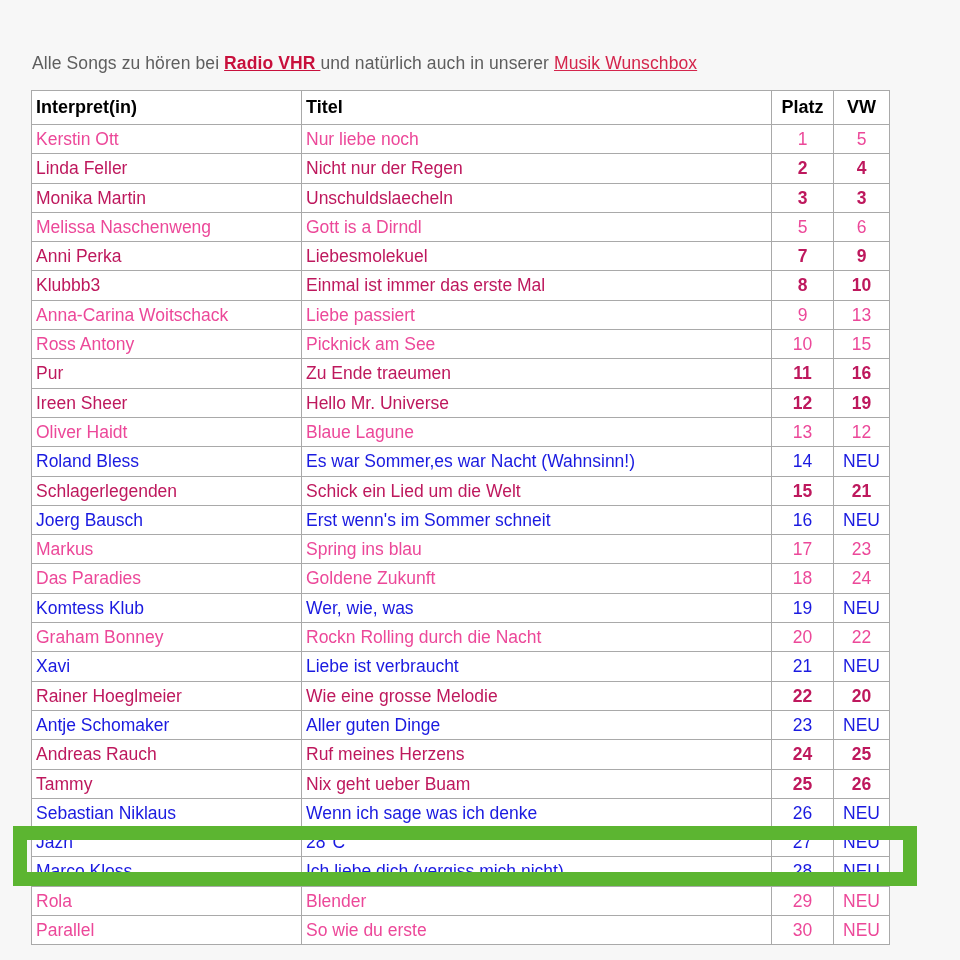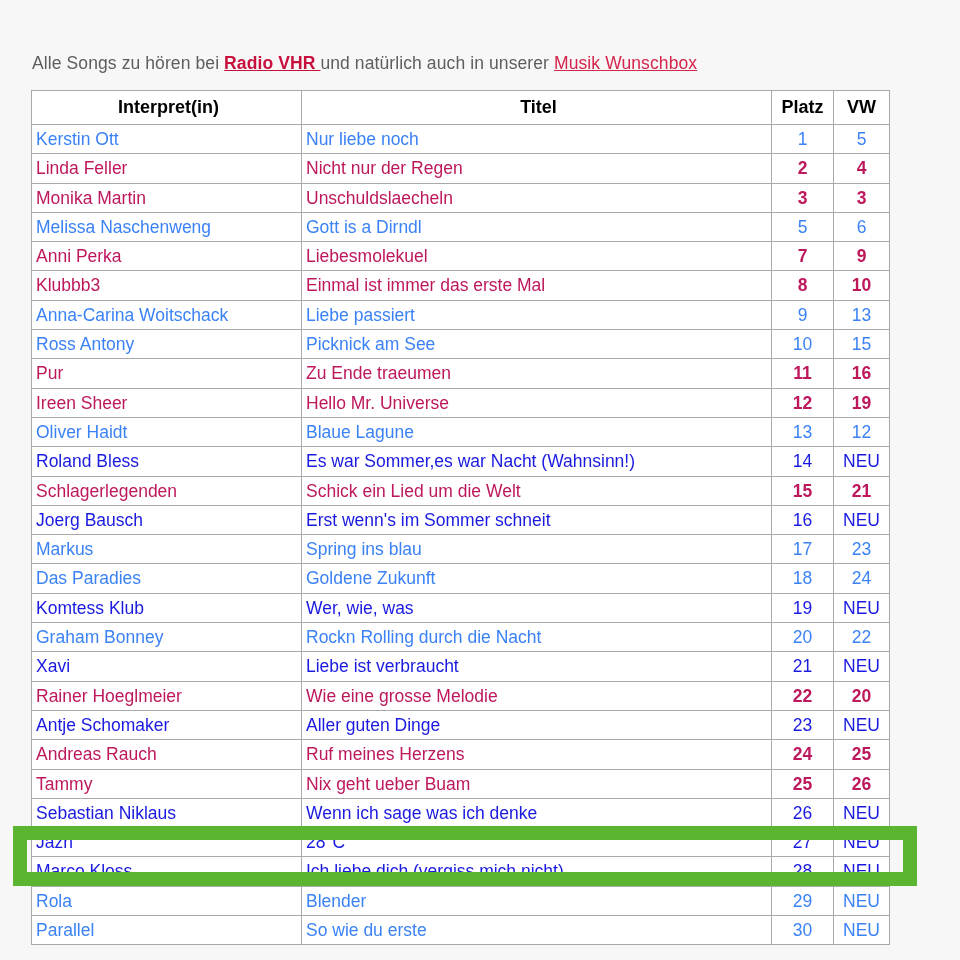--- a/index.html
+++ b/index.html
@@ -68,34 +68,34 @@
     font-size: 17.5px;
     line-height: 28.3px;
     background: #ffffff;
     vertical-align: middle;
     overflow: hidden;
     white-space: nowrap;
   }
   table.chart th {
     font-weight: bold;
     color: #000000;
-    text-align: center;
+    text-align: left;
     height: 33px;
     line-height: 33px;
     font-size: 18px;
   }
   table.chart th.num,
   table.chart td.num {
     text-align: center;
     padding-left: 0;
   }
 
   
   tr.c-black  td { color: #be185d; font-weight: normal; }
-  tr.c-gray   td { color: #3b82f6; font-weight: normal; }
+  tr.c-gray   td { color: #ec4899; font-weight: normal; }
   tr.c-blue   td { color: #1a1ae0; font-weight: normal; }
 
   tr.c-black td.num { font-weight: bold; }
   tr.c-gray  td.num { font-weight: normal; }
   tr.c-blue  td.num { font-weight: normal; }
 
   
   #highlight-box {
     position: absolute;
     left: 13px;

